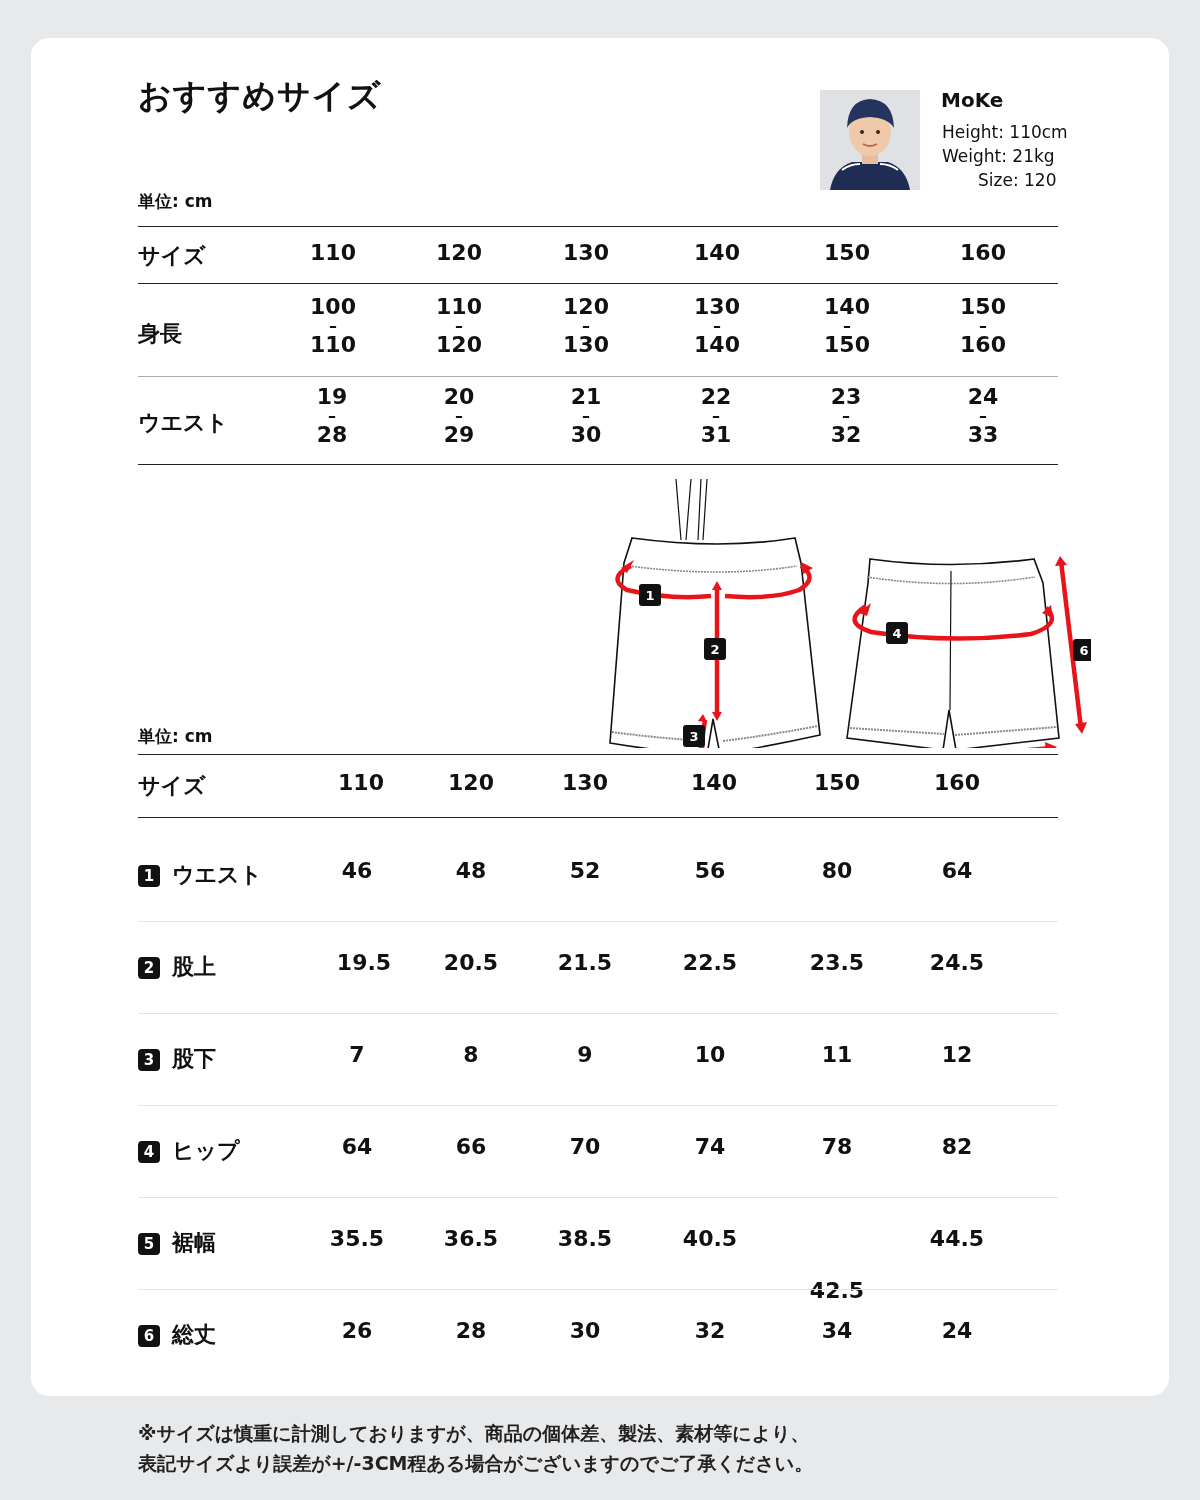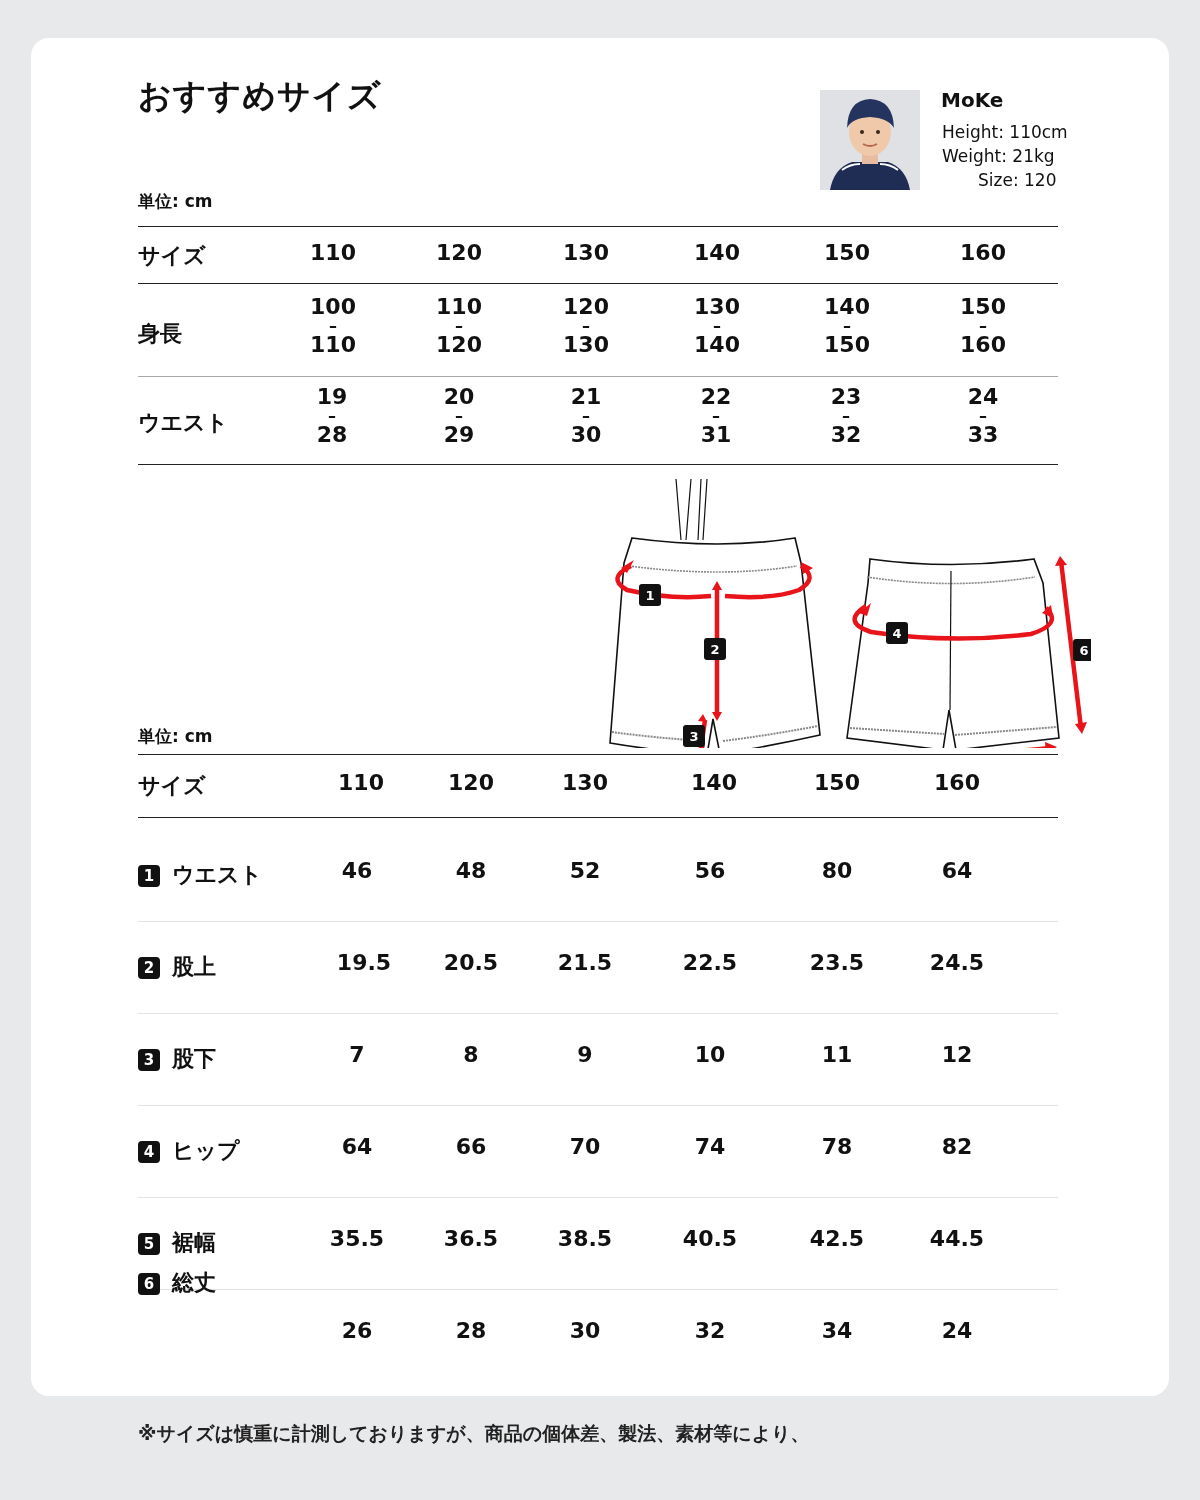--- a/index.html
+++ b/index.html
@@ -187,28 +187,29 @@
       <div class="cell" style="left: 554px; top: 1096px;">70</div>
       <div class="cell" style="left: 679px; top: 1096px;">74</div>
       <div class="cell" style="left: 806px; top: 1096px;">78</div>
       <div class="cell" style="left: 926px; top: 1096px;">82</div>
       <div class="hline vlight" style="top: 1159px;"></div>
       <div class="rowlabel" style="left: 107px; top: 1190px;"><span class="badge">5</span><span>裾幅</span></div>
       <div class="cell" style="left: 326px; top: 1188px;">35.5</div>
       <div class="cell" style="left: 440px; top: 1188px;">36.5</div>
       <div class="cell" style="left: 554px; top: 1188px;">38.5</div>
       <div class="cell" style="left: 679px; top: 1188px;">40.5</div>
-      <div class="cell" style="left: 806px; top: 1188px;">42.5</div>
+      <div class="cell" style="left: 806px; top: 1240px;">42.5</div>
       <div class="cell" style="left: 926px; top: 1188px;">44.5</div>
       <div class="hline vlight" style="top: 1251px;"></div>
-      <div class="rowlabel" style="left: 107px; top: 1230px;"><span class="badge">6</span><span>総丈</span></div>
+      <div class="rowlabel" style="left: 107px; top: 1282px;"><span class="badge">6</span><span>総丈</span></div>
       <div class="cell" style="left: 326px; top: 1280px;">26</div>
       <div class="cell" style="left: 440px; top: 1280px;">28</div>
       <div class="cell" style="left: 554px; top: 1280px;">30</div>
       <div class="cell" style="left: 679px; top: 1280px;">32</div>
       <div class="cell" style="left: 806px; top: 1280px;">34</div>
       <div class="cell" style="left: 926px; top: 1280px;">24</div>
     </div>
 </div>
 
 <div class="footnote">
   <div>※サイズは慎重に計測しておりますが、商品の個体差、製法、素材等により、</div>
+  <div>表記サイズより誤差が+/-3CM程ある場合がございますのでご了承ください。</div>
 </div>
 
 </body></html>

